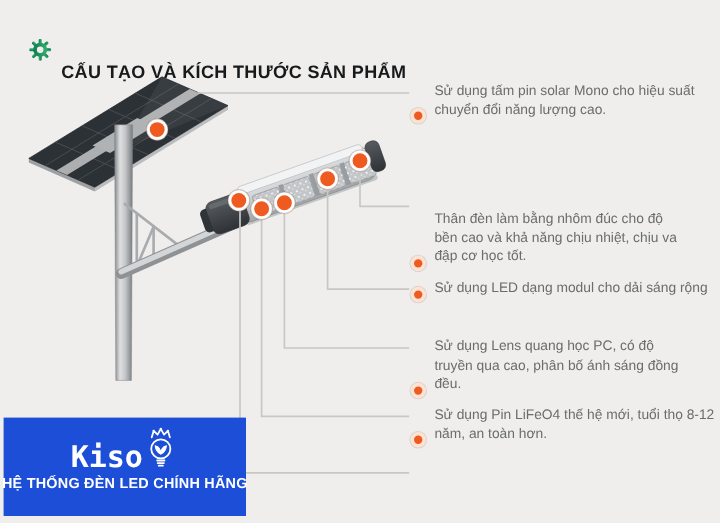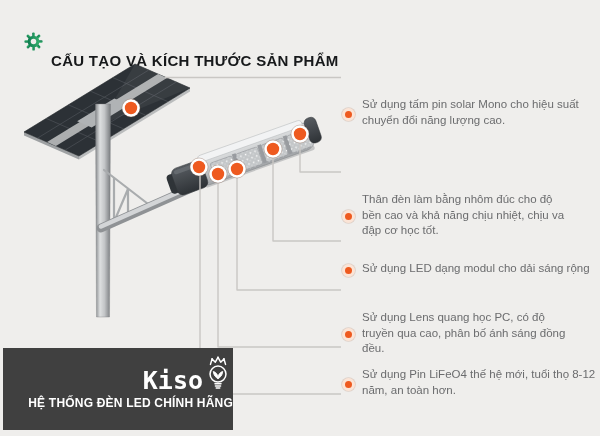--- a/index.html
+++ b/index.html
@@ -10,30 +10,30 @@
   
   .hdr{position:absolute;left:24px;top:15px;display:flex;align-items:center;gap:8px;}
   .hdr svg{display:block;}
   .title{font-size:15px;font-weight:800;color:#17191b;letter-spacing:.3px;line-height:1;
          padding-top:2px;margin-top:36px;}
 
   
   .illu{position:absolute;left:0;top:0;}
 
   
-  .callout{position:absolute;left:342px;display:flex;align-items:center;gap:10px;margin-top:28px;}
+  .callout{position:absolute;left:342px;display:flex;align-items:flex-end;gap:10px;}
   .bullet{flex:0 0 auto;width:7px;height:7px;border-radius:50%;background:#ee5a1f;
           box-shadow:0 0 0 3px #fbe4d6, 0 0 0 3.8px rgba(170,120,90,.25);margin-top:3px;margin-left:3px;}
   .callout p{margin:0;font-size:11.5px;line-height:15.5px;color:#6b6c6e;}
   .w1{width:230px;} .w2{width:212px;} .w3{width:232px;} .w4{width:218px;} .w5{width:240px;} .w6{width:226px;}
-  .c1{top:69px;} .c2{top:164px;} .c3{top:233px;} .c4{top:282px;} .c5{top:339px;} .c6{top:386px;}
-
-  
-  .watermark{position:absolute;left:3px;top:348px;width:230px;height:82px;background:#404040;
-             display:flex;flex-direction:column;align-items:flex-end;justify-content:center;}
+  .c1{top:69px;} .c2{top:176px;} .c3{top:233px;} .c4{top:282px;} .c5{top:339px;} .c6{top:386px;}
+
+  
+  .watermark{position:absolute;left:3px;top:348px;width:202px;height:82px;background:#1d4ed8;
+             display:flex;flex-direction:column;align-items:center;justify-content:center;}
   .brand{display:flex;align-items:center;color:#fff;line-height:1;
          font-family:"DejaVu Sans Mono",monospace;font-weight:bold;font-size:25px;}
   .brand .bulb{margin:-16px 1px 0 1px;}
   .tagline{margin-top:3px;color:#fff;font-weight:bold;font-size:12px;letter-spacing:.2px;
            font-family:"Liberation Sans",sans-serif;white-space:nowrap;}
 </style>
 </head>
 <body>
 
 <div class="stage">

